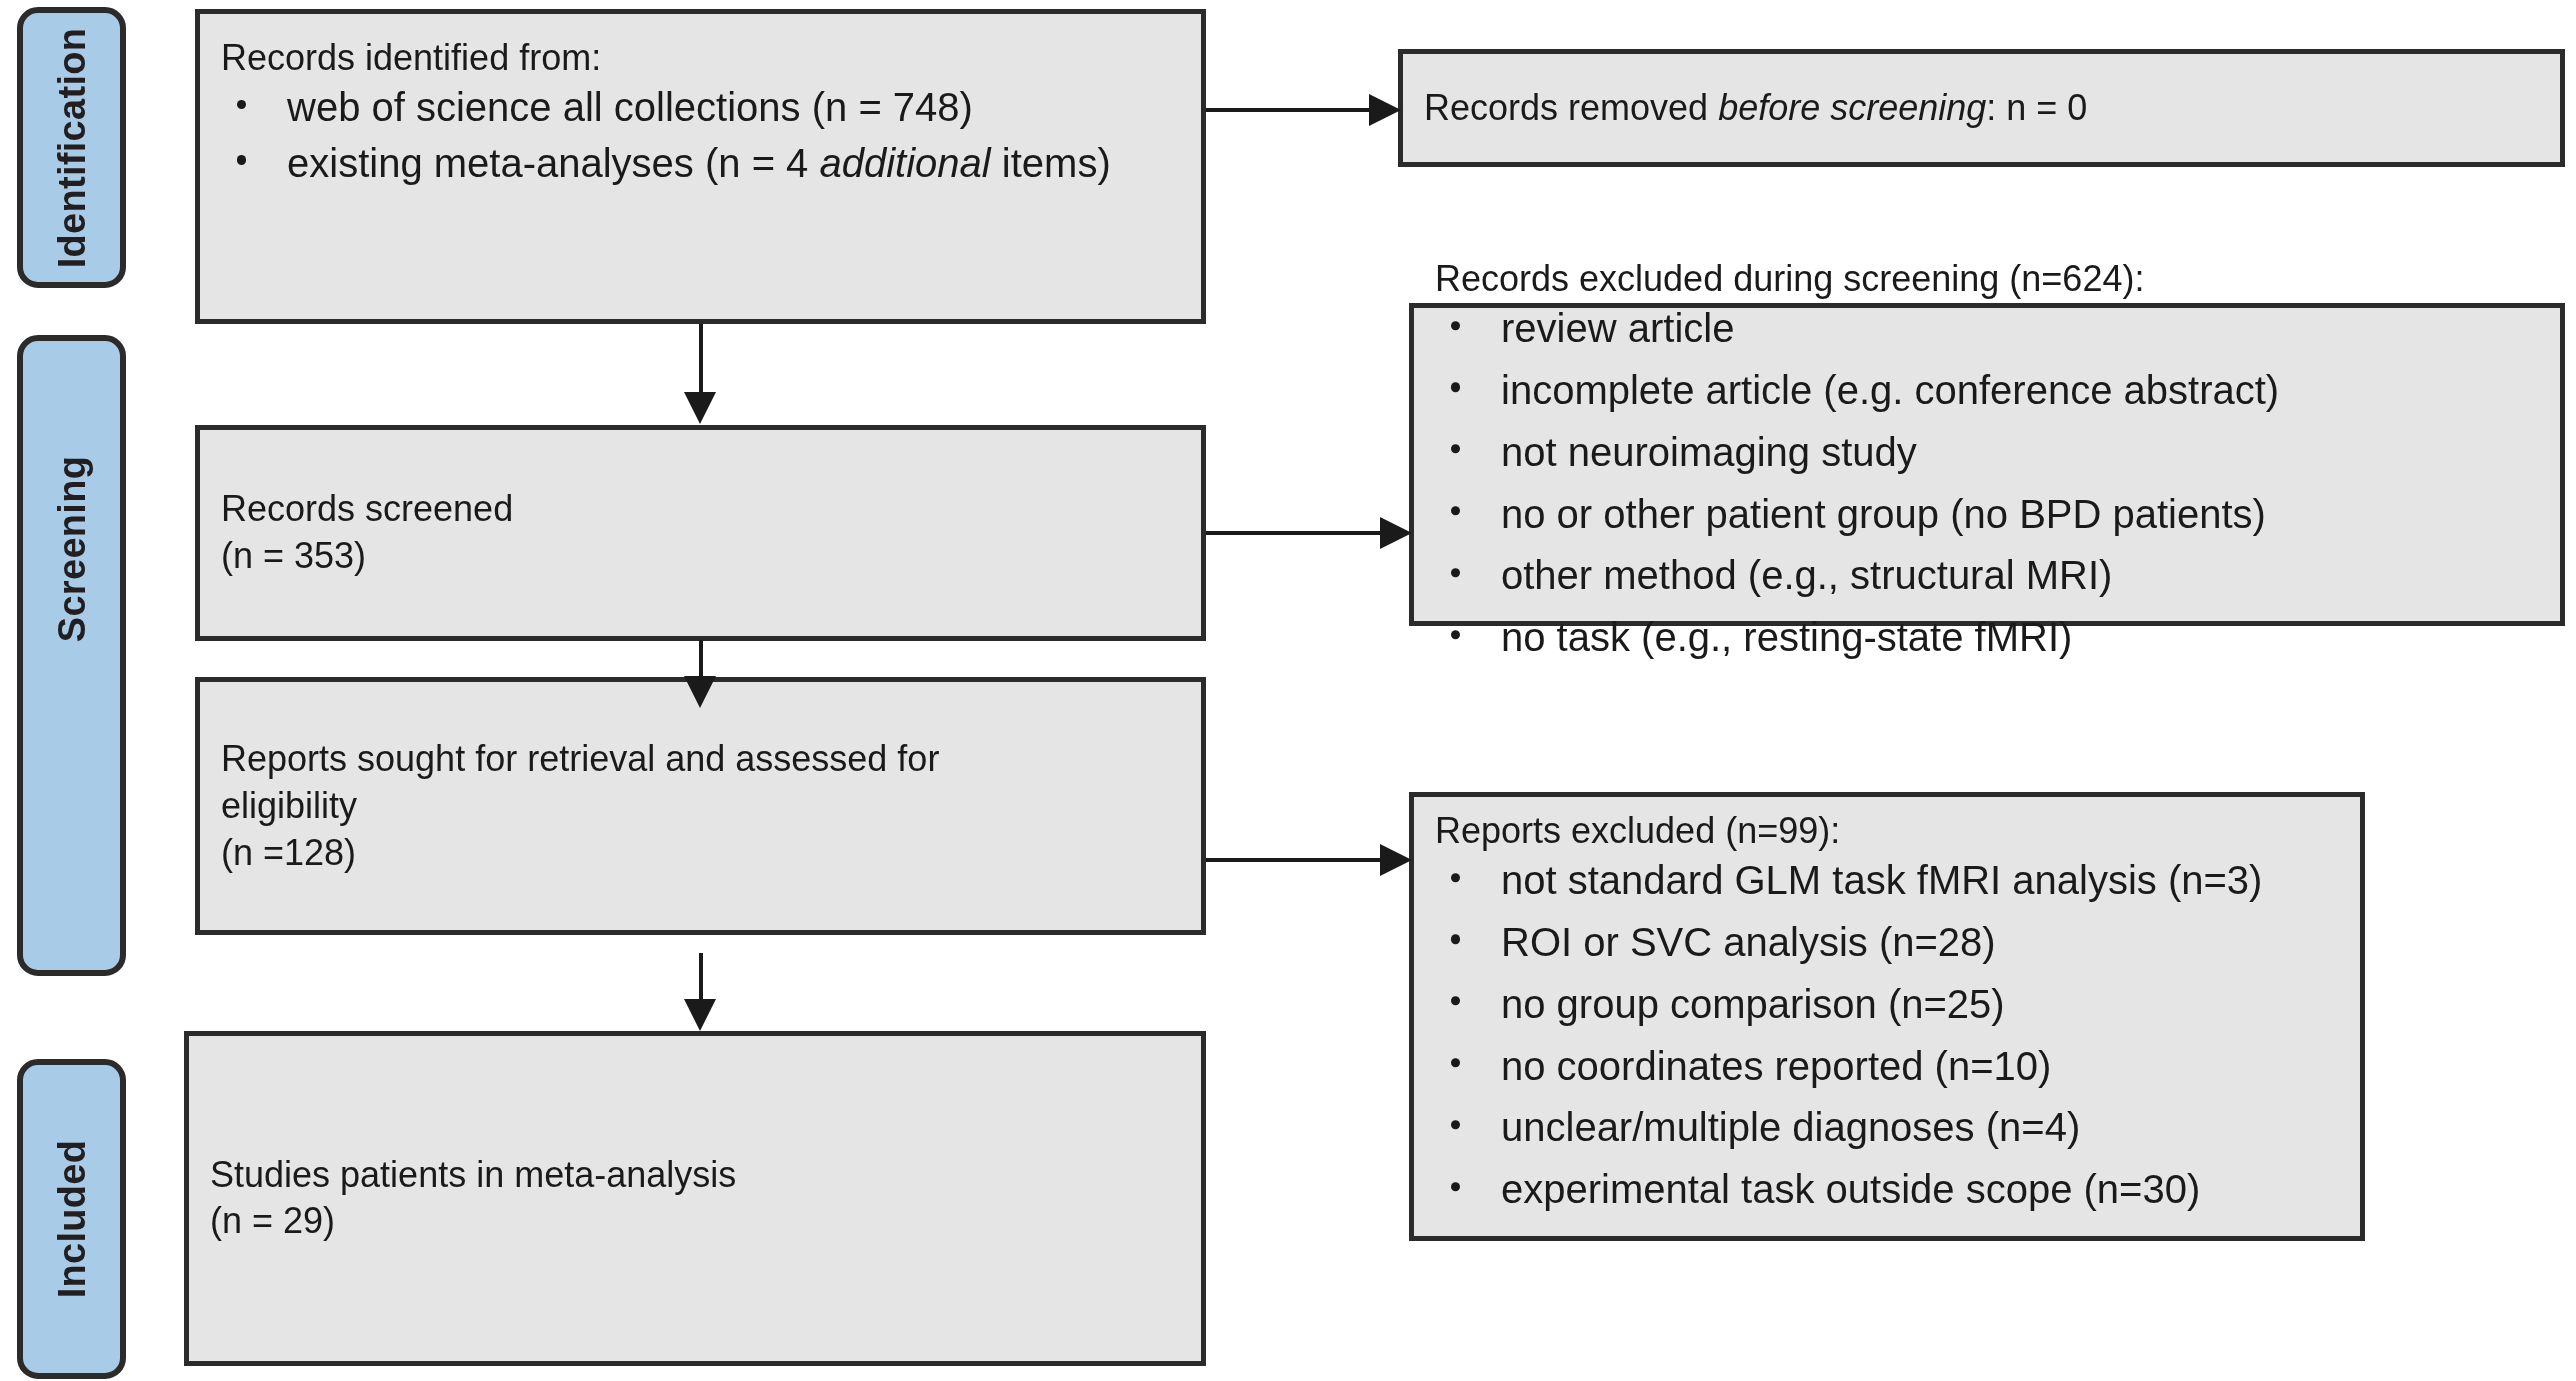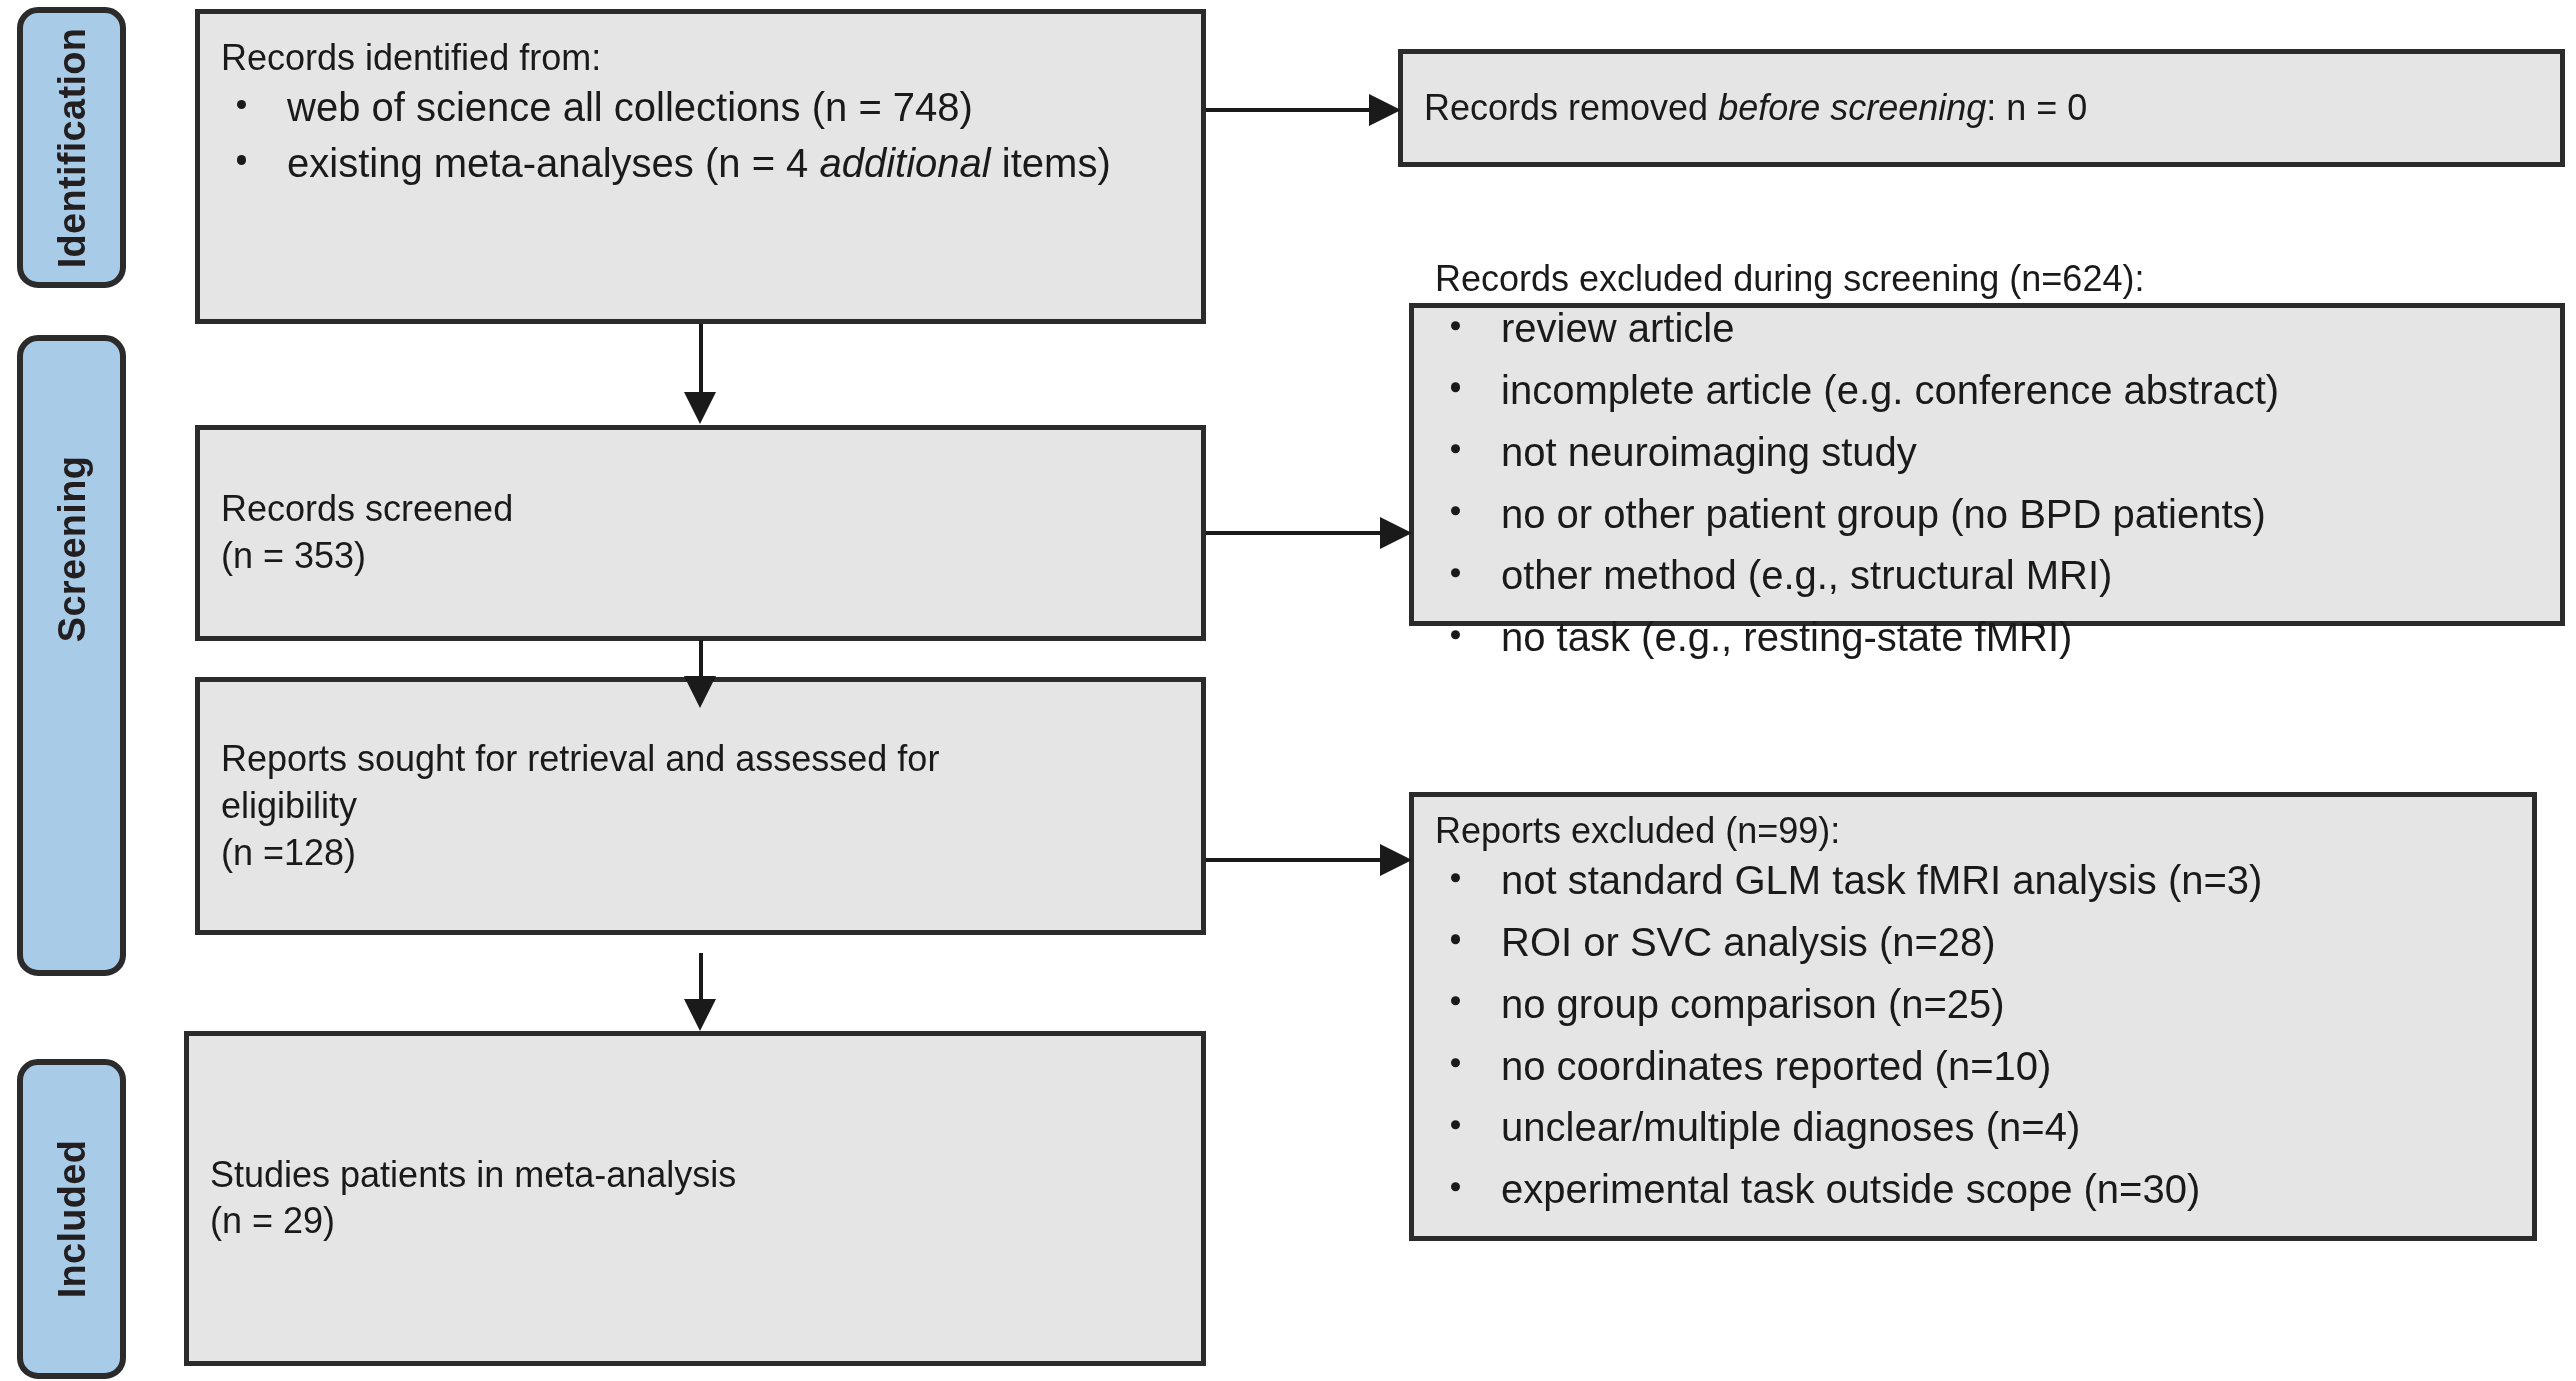--- a/index.html
+++ b/index.html
@@ -213,21 +213,21 @@
           <span>other method (e.g., structural MRI)</span>
         </li>
         <li>
           <span class="dot"></span>
           <span>no task (e.g., resting-state fMRI)</span>
         </li>
       </ul>
     </div>
   </div>
 
-  <div class="box" style="left:1409px; top:792px; width:1128px; height:449px;">
+  <div class="box" style="left:1409px; top:792px; width:956px; height:449px;">
     <div class="box-inner">
       <div class="line">Reports excluded (n=99):</div>
       <ul class="bullets loose">
         <li>
           <span class="dot"></span>
           <span>not standard GLM task fMRI analysis (n=3)</span>
         </li>
         <li>
           <span class="dot"></span>
           <span>ROI or SVC analysis (n=28)</span>

